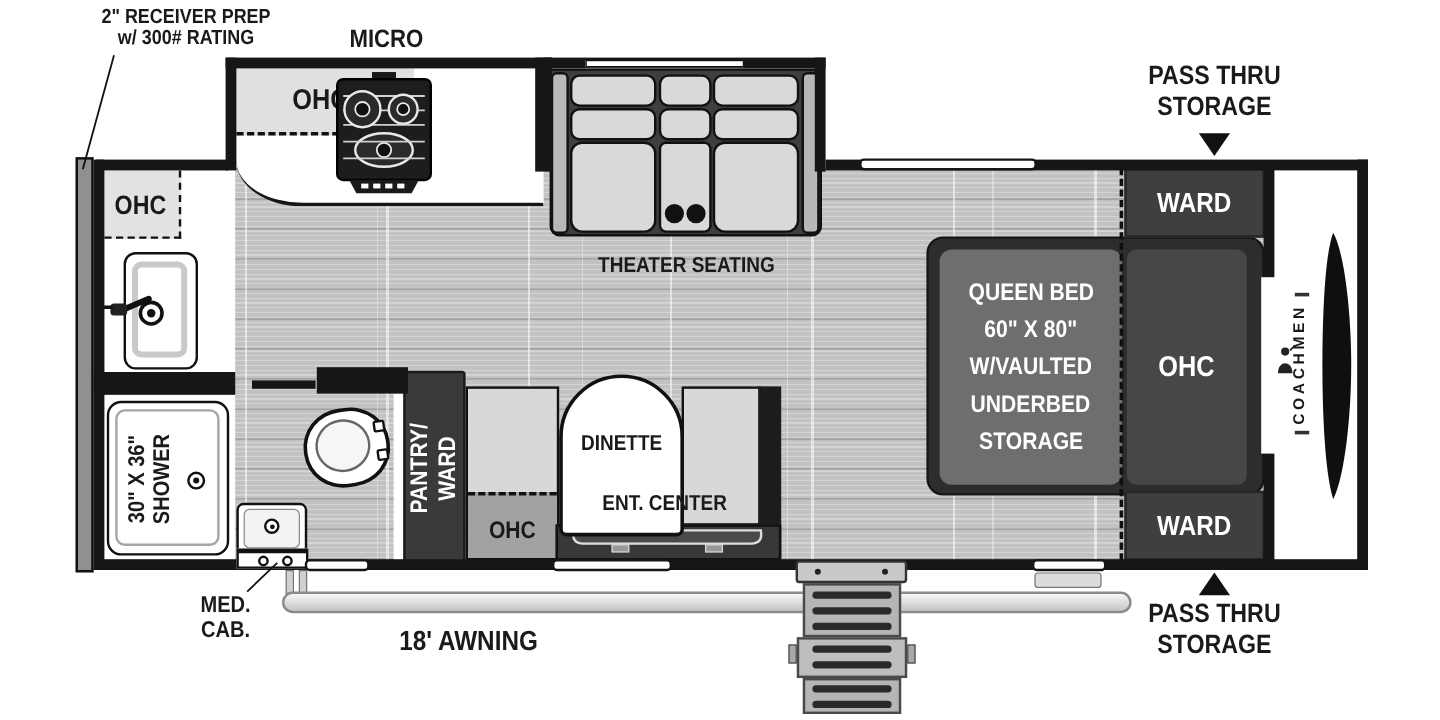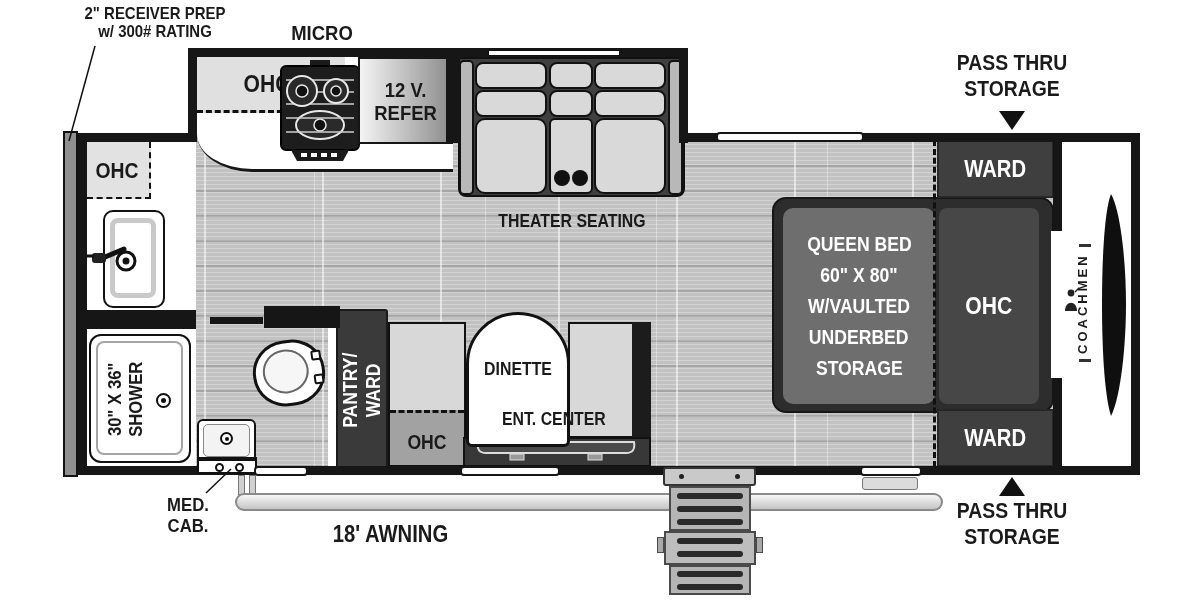--- a/index.html
+++ b/index.html
@@ -52,24 +52,20 @@
     <line x1="7" y1="72" x2="75" y2="72" stroke="#cfcfcf" stroke-width="1.5"></line>
     <path d="M12 90 L70 90 L64 101 L18 101 Z" fill="#1a1a1a"></path>
     <g fill="#fff">
         <rect x="22" y="93" width="6" height="4"></rect>
         <rect x="32" y="93" width="6" height="4"></rect>
         <rect x="42" y="93" width="6" height="4"></rect>
         <rect x="52" y="93" width="6" height="4"></rect>
       </g>
   </svg>
 
-  <div class="abs flexc" style="left:358px;top:57px;width:95px;height:87px;background:linear-gradient(90deg,#f4f4f4,#8c8c8c);border:2px solid #161616;z-index:6;">
-    <div class="lbl" style="position:static;font-size:21px;line-height:23px;">12 V.</div>
-    <div class="lbl" style="position:static;font-size:21px;line-height:23px;">REFER</div>
-  </div>
 
   <div class="abs" style="left:458px;top:57px;width:227px;height:140px;background:#3f3f3f;border:2px solid #111;border-radius:0 0 8px 8px;z-index:4;"></div>
   <div class="cushion" style="left:459px;top:60px;width:15px;height:135px;background:#b8b8b8;border-radius:5px;z-index:5;"></div>
   <div class="cushion" style="left:668px;top:60px;width:15px;height:135px;background:#b8b8b8;border-radius:5px;z-index:5;"></div>
   <div class="cushion" style="left:475px;top:62px;width:72px;height:27px;z-index:5;"></div>
   <div class="cushion" style="left:475px;top:90px;width:72px;height:27px;z-index:5;"></div>
   <div class="cushion" style="left:475px;top:118px;width:72px;height:76px;border-radius:10px;z-index:5;"></div>
   <div class="cushion" style="left:549px;top:62px;width:44px;height:27px;z-index:5;"></div>
   <div class="cushion" style="left:549px;top:90px;width:44px;height:27px;z-index:5;"></div>
   <div class="cushion" style="left:549px;top:118px;width:44px;height:76px;border-radius:6px;z-index:5;"></div>

